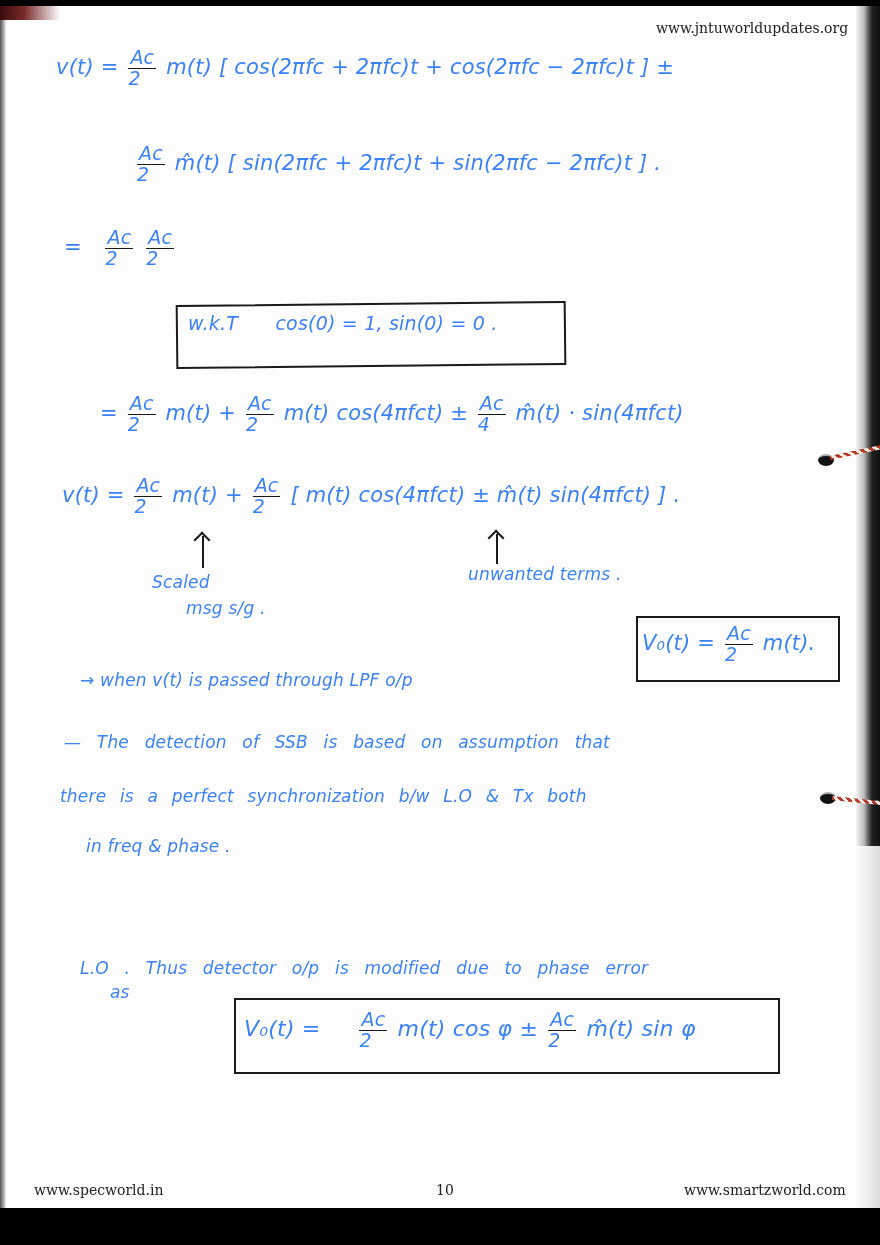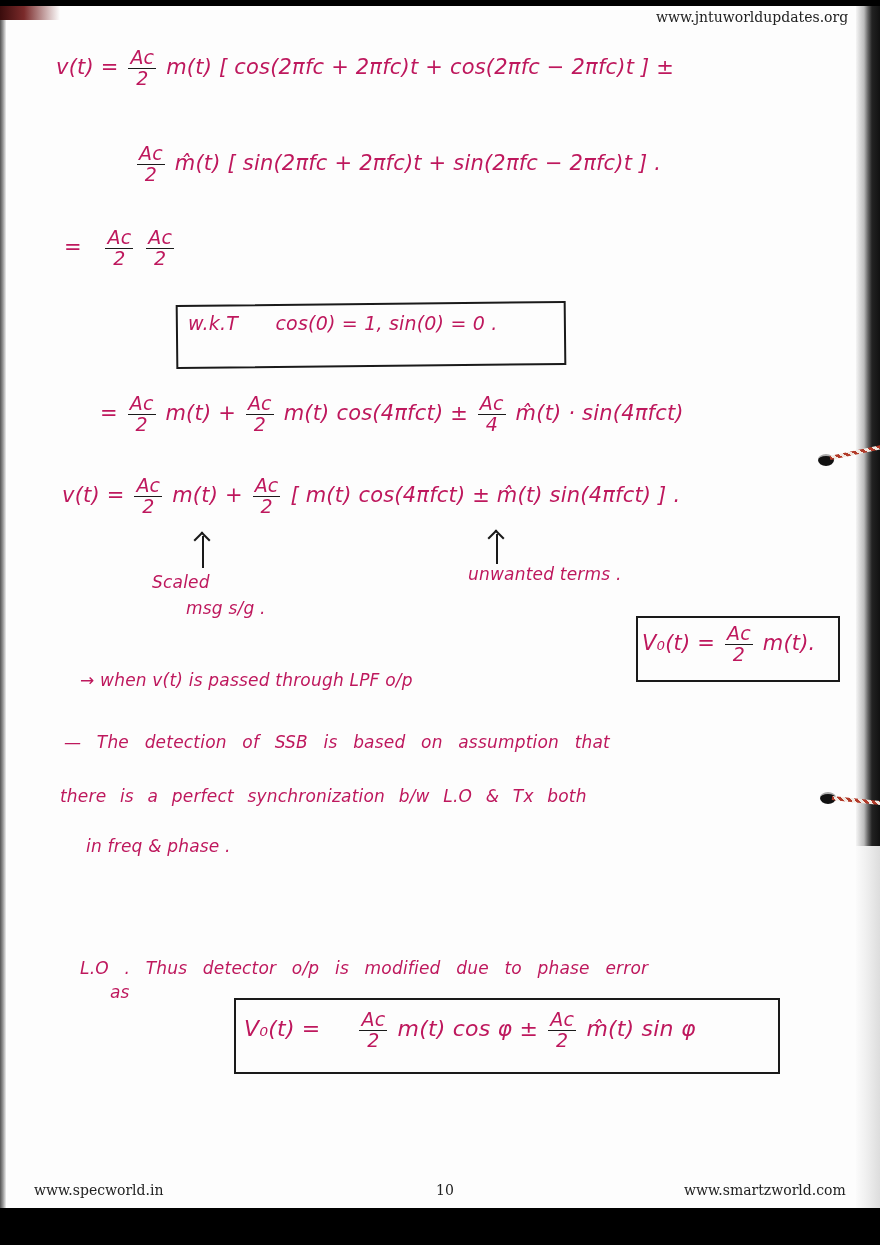--- a/index.html
+++ b/index.html
@@ -33,27 +33,27 @@
   }
   .thread {
     position: absolute; height: 4px; width: 60px;
     background: repeating-linear-gradient(45deg, #b23b2a 0 3px, #f2e9e2 3px 6px);
     transform-origin: left center;
   }
   .wm {
     position: absolute; font-family: "DejaVu Serif", serif; font-size: 14px; color: #222;
   }
   .hw {
-    position: absolute; font-family: "DejaVu Sans", sans-serif; color: #be185d;
+    position: absolute; font-family: "DejaVu Sans", sans-serif; color: #3b82f6;
     font-style: italic; white-space: nowrap; letter-spacing: 0.2px;
   }
   .eq { font-size: 21px; }
   .txt { font-size: 17px; }
   .frac {
-    display: inline-flex; flex-direction: column; align-items: center;
+    display: inline-flex; flex-direction: column; 
     vertical-align: middle; margin: 0 3px; line-height: 1.05;
   }
   .frac .num { border-bottom: 1.6px solid #1a1a1a; padding: 0 2px; font-size: 19px; }
   .frac .den { font-size: 19px; }
   .box {
     position: absolute; border: 2px solid #1a1a1a;
   }
   .arrow {
     position: absolute; width: 2px; background: #1a1a1a;
   }
@@ -73,21 +73,21 @@
   <div class="left-edge"></div>
   <div class="top-corner"></div>
   <div class="right-edge"></div>
   <div class="right-edge-lower"></div>
 
   <div class="hole" style="left:818px; top:448px;"></div>
   <div class="thread" style="left:830px; top:450px; transform: rotate(-12deg);"></div>
   <div class="hole" style="left:820px; top:786px;"></div>
   <div class="thread" style="left:832px; top:790px; transform: rotate(6deg);"></div>
 
-  <div class="wm" style="left:656px; top:3px;text-align:right;">www.jntuworldupdates.org</div>
+  <div class="wm" style="left:656px; top:14px;text-align:right;">www.jntuworldupdates.org</div>
 
   <div class="hw eq" style="left:56px; top:42px;">
     <span>v(t) =</span>
     <span class="frac">
       <span class="num">Ac</span>
       <span class="den">2</span>
     </span>
     <span>m(t) [ cos(2πfc + 2πfc)t + cos(2πfc − 2πfc)t ]  ±</span>
   </div>
 

